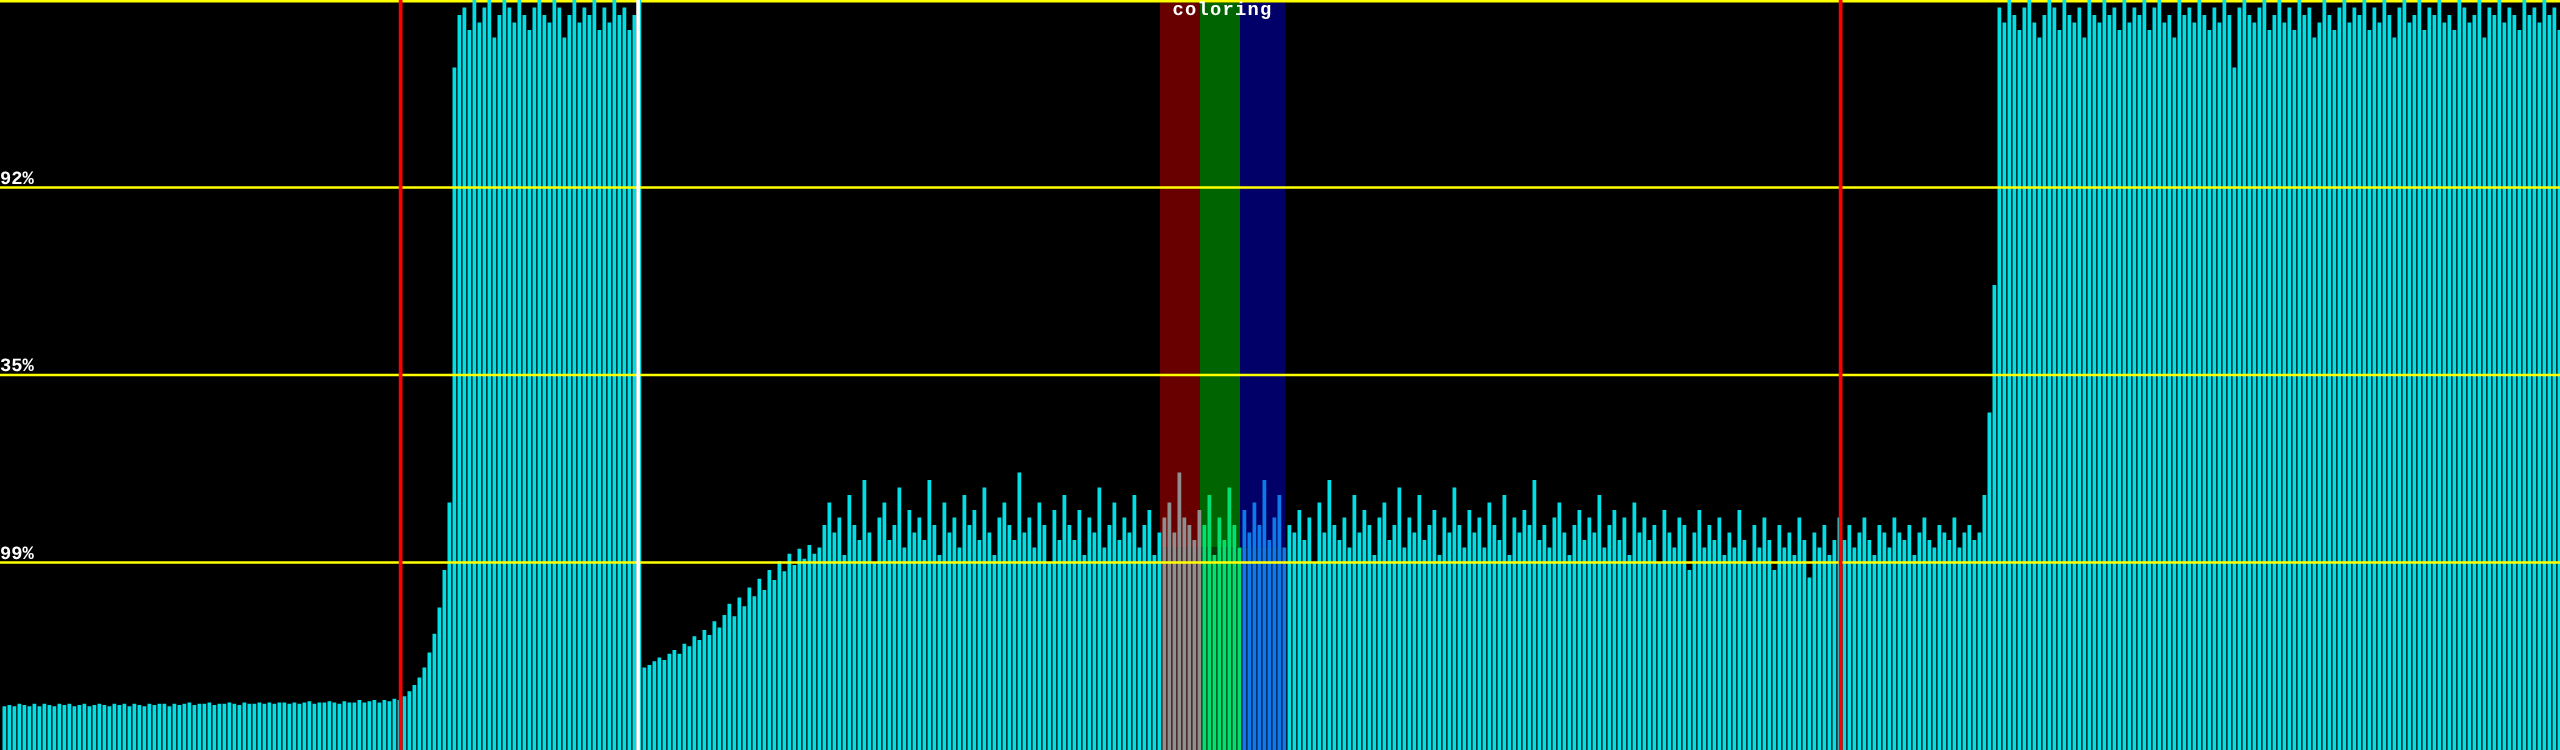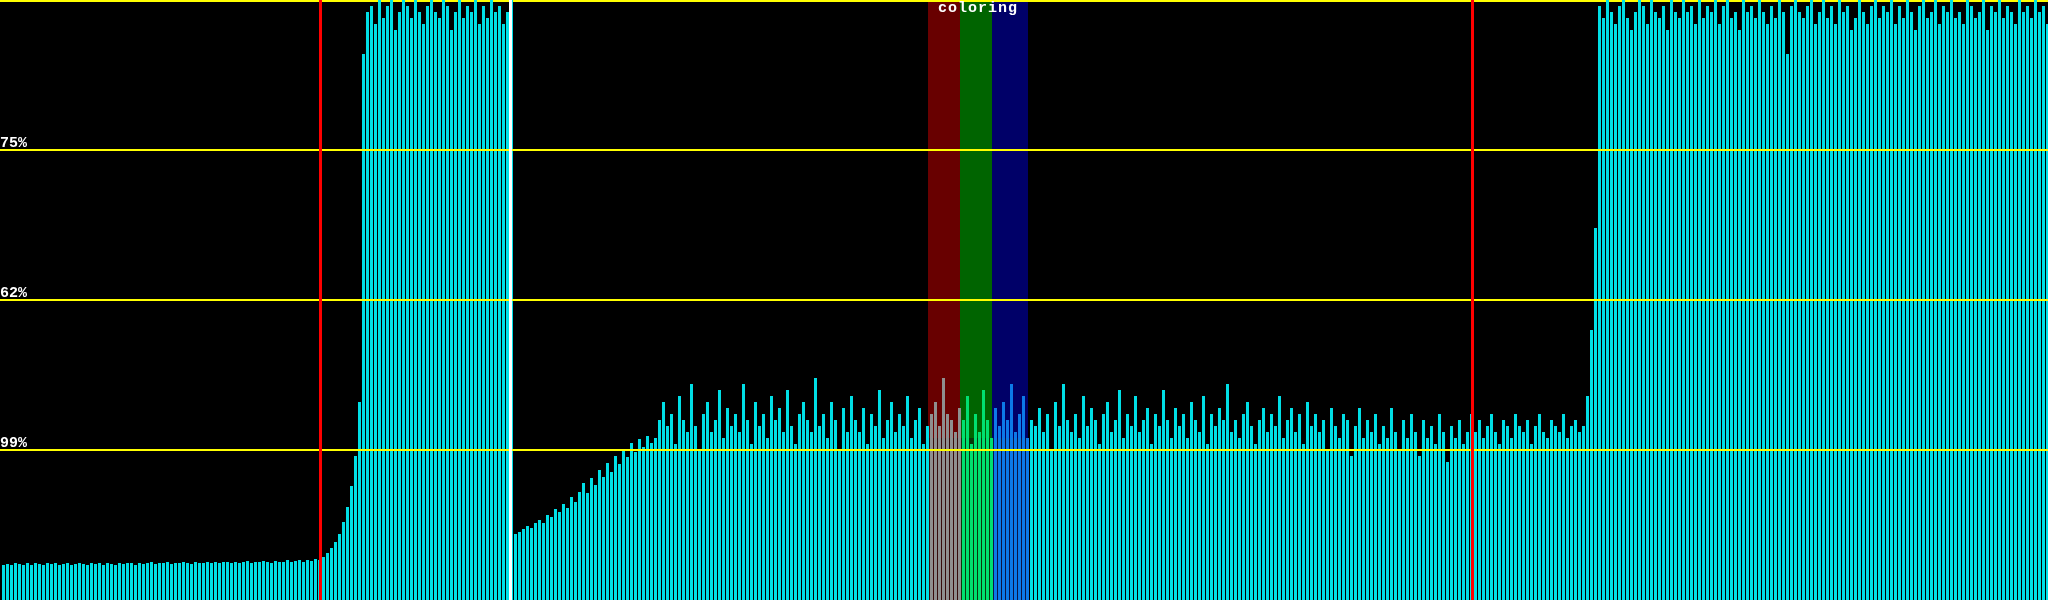--- a/index.html
+++ b/index.html
@@ -548,17 +548,17 @@
       <div class="gridline" style="top: 149px; background: rgb(255, 255, 0);"></div>
       <div class="gridline" style="top: 299px; background: rgb(255, 255, 0);"></div>
       <div class="gridline" style="top: 449px; background: rgb(255, 255, 0);"></div>
     </div>
   <div class="layer" id="vlines-layer" style="z-index:7;">
       <div class="vline" style="left: 319px; width: 3px; background: rgb(255, 0, 0);"></div>
       <div class="vline" style="left: 509px; width: 3px; background: rgb(255, 255, 255);"></div>
       <div class="vline" style="left: 1471px; width: 3px; background: rgb(255, 0, 0);"></div>
     </div>
 
-  <span class="ylab" style="top: 136px;">75%</span>
-  <span class="ylab" style="top: 286px;">62%</span>
+  <span class="ylab" style="top: 136px;">92%</span>
+  <span class="ylab" style="top: 286px;">35%</span>
   <span class="ylab" style="top: 436px;">99%</span>
   <span class="chart-title" style="left: 938px; top: 1px;">coloring</span>
 </div>
 
 </body></html>

